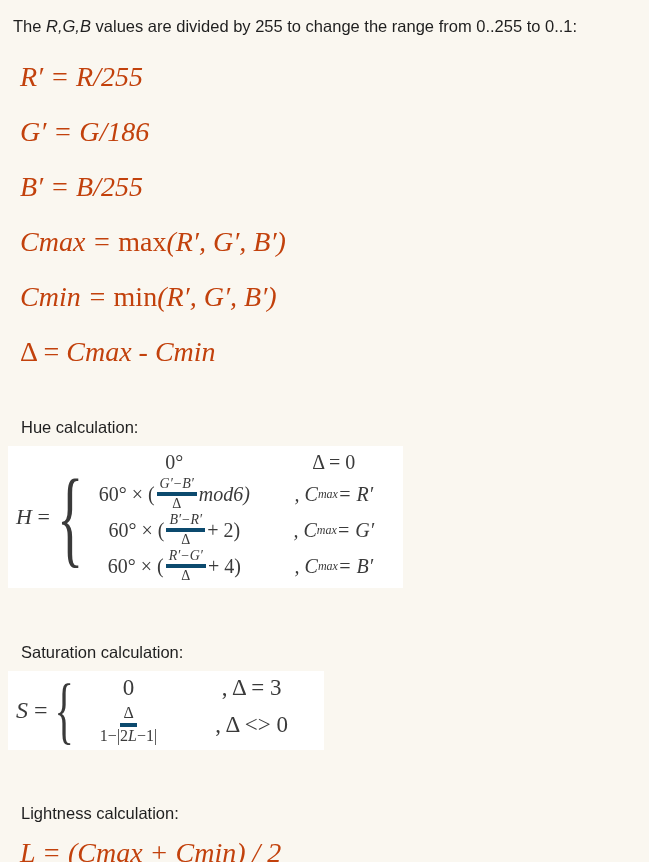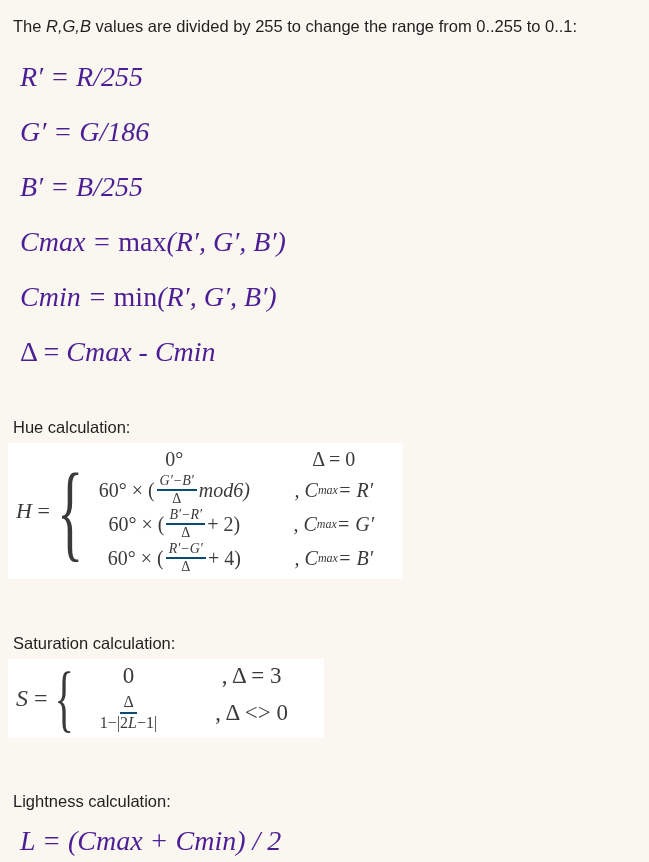--- a/index.html
+++ b/index.html
@@ -11,28 +11,28 @@
     color: #1f1f1f;
     overflow: hidden;
   }
   .intro { margin: 0; font-size: 16.5px; line-height: 21px; white-space: nowrap; }
   .intro em { }
 
   .math-line {
     font-family: "Liberation Serif", serif;
     font-style: italic;
     font-size: 28px; line-height: 37px;
-    color: #4c1d95;
+    color: #c2410c;
     margin: 18px 0 0 7px;
     white-space: nowrap;
   }
   .math-line.first { margin-top: 21px; }
   .math-line .rm { font-style: normal; }
 
-  .section-label { margin: 0; font-size: 16.5px; line-height: 21px; white-space: nowrap; }
+  .section-label { margin: 8px; font-size: 16.5px; line-height: 21px; white-space: nowrap; }
   .label-hue   { margin-top: 47px; }
   .label-sat   { margin-top: 54px; }
   .label-light { margin-top: 53px; }
 
   .formula-card {
     background: #ffffff;
     display: flex; align-items: center;
     width: max-content;
     margin: 5px 0 0 -5px;
     padding: 3px 8px;
@@ -52,21 +52,21 @@
   .pw-val, .pw-cond {
     min-height: 27px;
     display: flex; align-items: center; justify-content: center;
     white-space: nowrap;
   }
   .frac {
     display: inline-flex; flex-direction: column; align-items: center;
     font-size: 14px; line-height: 1.15; margin: 0 2px;
     vertical-align: middle;
   }
-  .fnum { border-bottom: 2px solid #0c4a6e; padding: 0 3px; }
+  .fnum { border-bottom: 4px solid #0c4a6e; padding: 0 3px; }
   sub.csub { font-size: 12px; font-style: italic; line-height: 0; }
 
   .sat-card { margin-top: 5px; }
   .sat-card .lhs { font-size: 24px; }
   .sat-card .brace { font-size: 56px; transform: scale(0.72, 1.32); width: 18px; }
   .sat-card .rows { grid-template-columns: 118px 128px; font-size: 23px; }
   .sat-card .frac { font-size: 16px; }
   .sat-card .row-tall { min-height: 44px; }
   .sat-card .row-short { min-height: 29px; }
 

